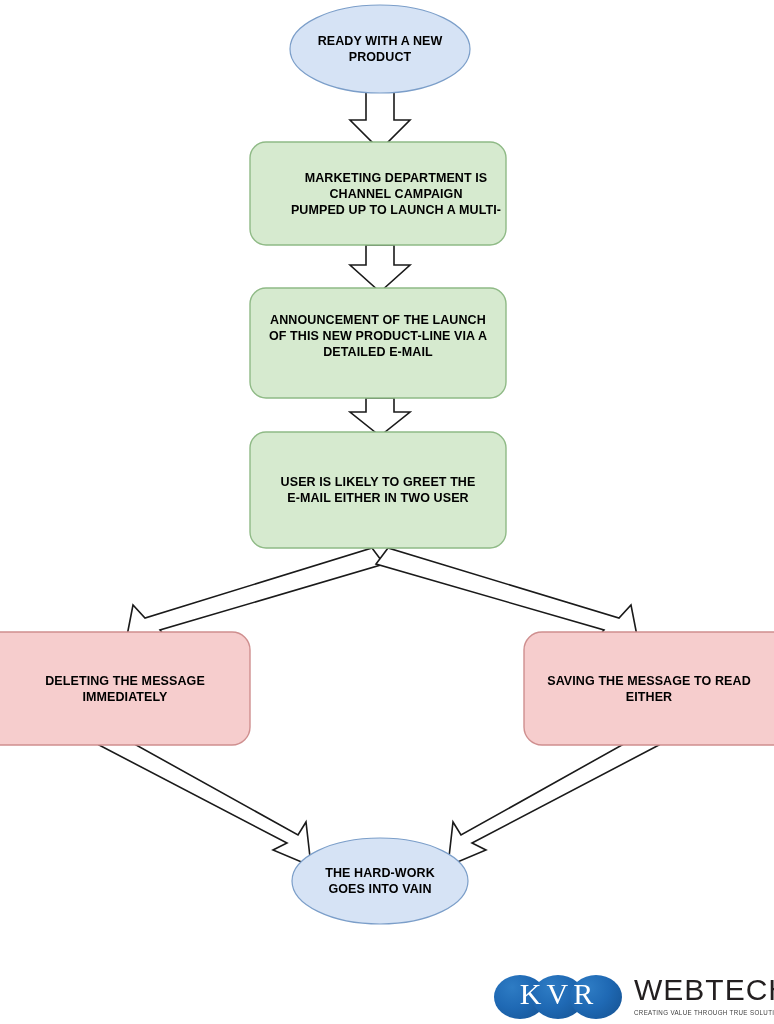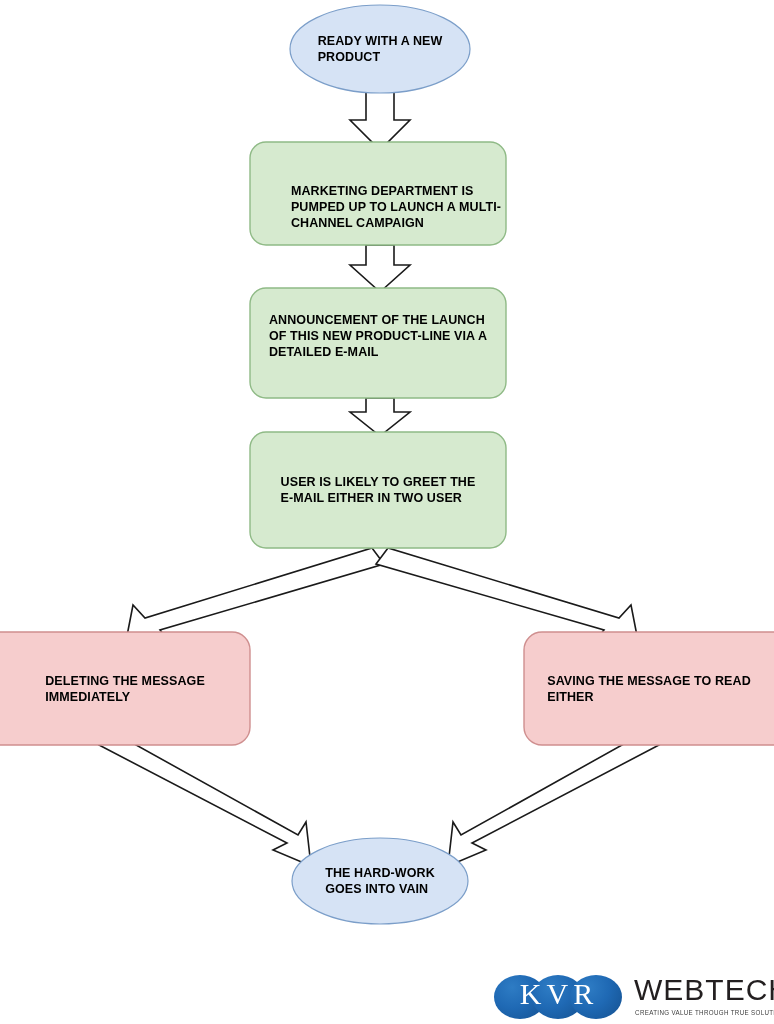--- a/index.html
+++ b/index.html
@@ -19,50 +19,50 @@
     left: 0;
     top: 0;
     width: 774px;
     height: 1024px;
   }
   .node-label {
     position: absolute;
     display: flex;
     align-items: center;
     justify-content: center;
+    text-align: center;
     font-family: "Liberation Sans", sans-serif;
     font-weight: bold;
     font-size: 12.5px;
     line-height: 1.28;
     letter-spacing: 0.1px;
     color: #000000;
     pointer-events: none;
     box-sizing: border-box;
   }
   .node-label span { display: block; width: 100%; }
 
   
   #label-start      { left: 290px; top: 5px;   width: 180px; height: 88px;  }
-  #label-marketing  { left: 250px; top: 155px; width: 292px; height: 103px; padding: 0 8px; }
+  #label-marketing  { left: 250px; top: 142px; width: 292px; height: 103px; padding: 0 8px; }
   #label-announce   { left: 250px; top: 288px; width: 256px; height: 96px; padding: 0 8px; border-radius: 23px; }
   #label-user       { left: 250px; top: 432px; width: 256px; height: 116px; padding: 0 20px; }
   #label-delete     { left: 0px;   top: 632px; width: 250px; height: 113px; padding: 0 20px; }
   #label-save       { left: 524px; top: 632px; width: 250px; height: 113px; padding: 0 10px; }
   #label-end        { left: 290px; top: 838px; width: 180px; height: 86px;  }
 
   
   #logo {
     position: absolute;
     left: 488px;
     top: 968px;
     width: 280px;
     height: 52px;
     display: flex;
     align-items: center;
-    text-align: center;
   }
   #logo-mark {
     position: relative;
     width: 138px;
     height: 52px;
     flex: 0 0 auto;
   }
   .logo-disc {
     position: absolute;
     top: 7px;
@@ -150,22 +150,22 @@
 <div class="node-label" id="label-start">
   <div>
     <span>READY WITH A NEW</span>
     <span>PRODUCT</span>
   </div>
 </div>
 
 <div class="node-label" id="label-marketing">
   <div>
     <span>MARKETING DEPARTMENT IS</span>
+    <span>CHANNEL CAMPAIGN</span>
     <span>PUMPED UP TO LAUNCH A MULTI-</span>
-    <span>CHANNEL CAMPAIGN</span>
   </div>
 </div>
 
 <div class="node-label" id="label-announce">
   <div>
     <span>ANNOUNCEMENT OF THE LAUNCH</span>
     <span>OF THIS NEW PRODUCT-LINE VIA A</span>
     <span>DETAILED E-MAIL</span>
   </div>
 </div>

